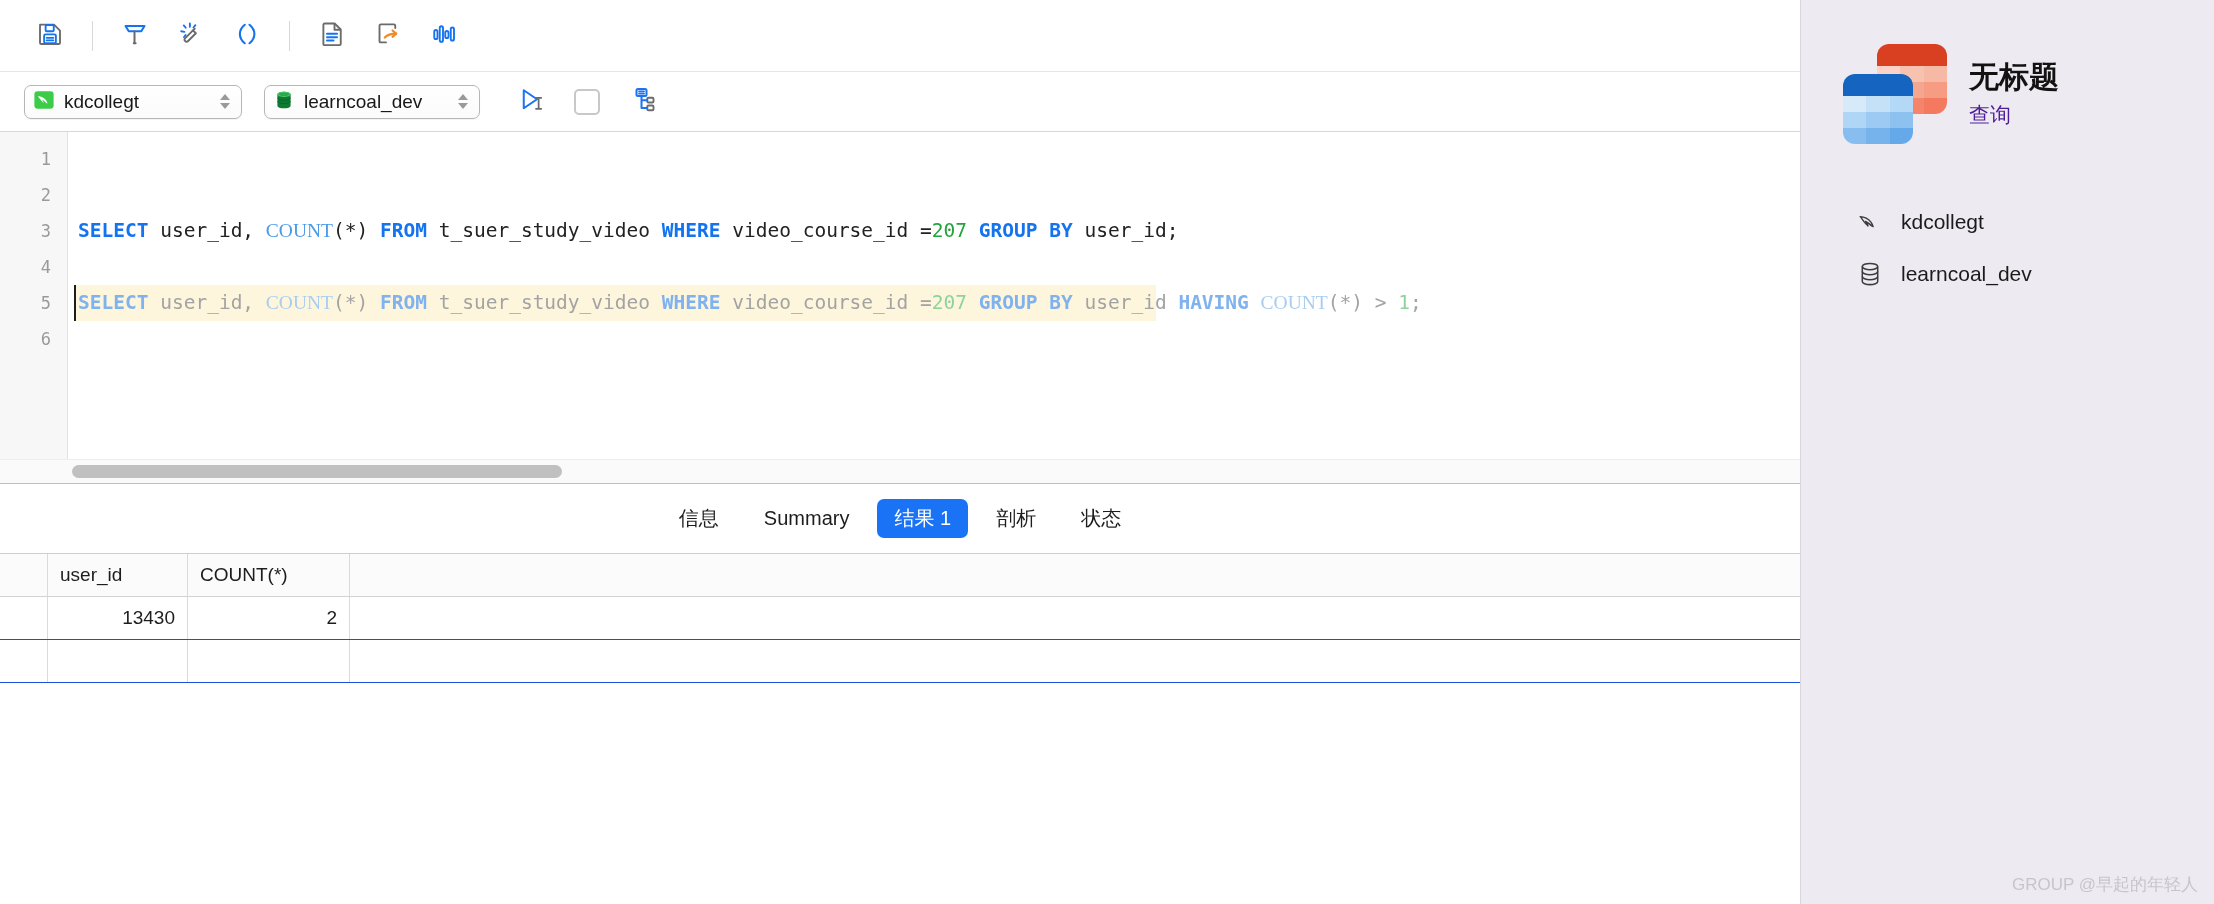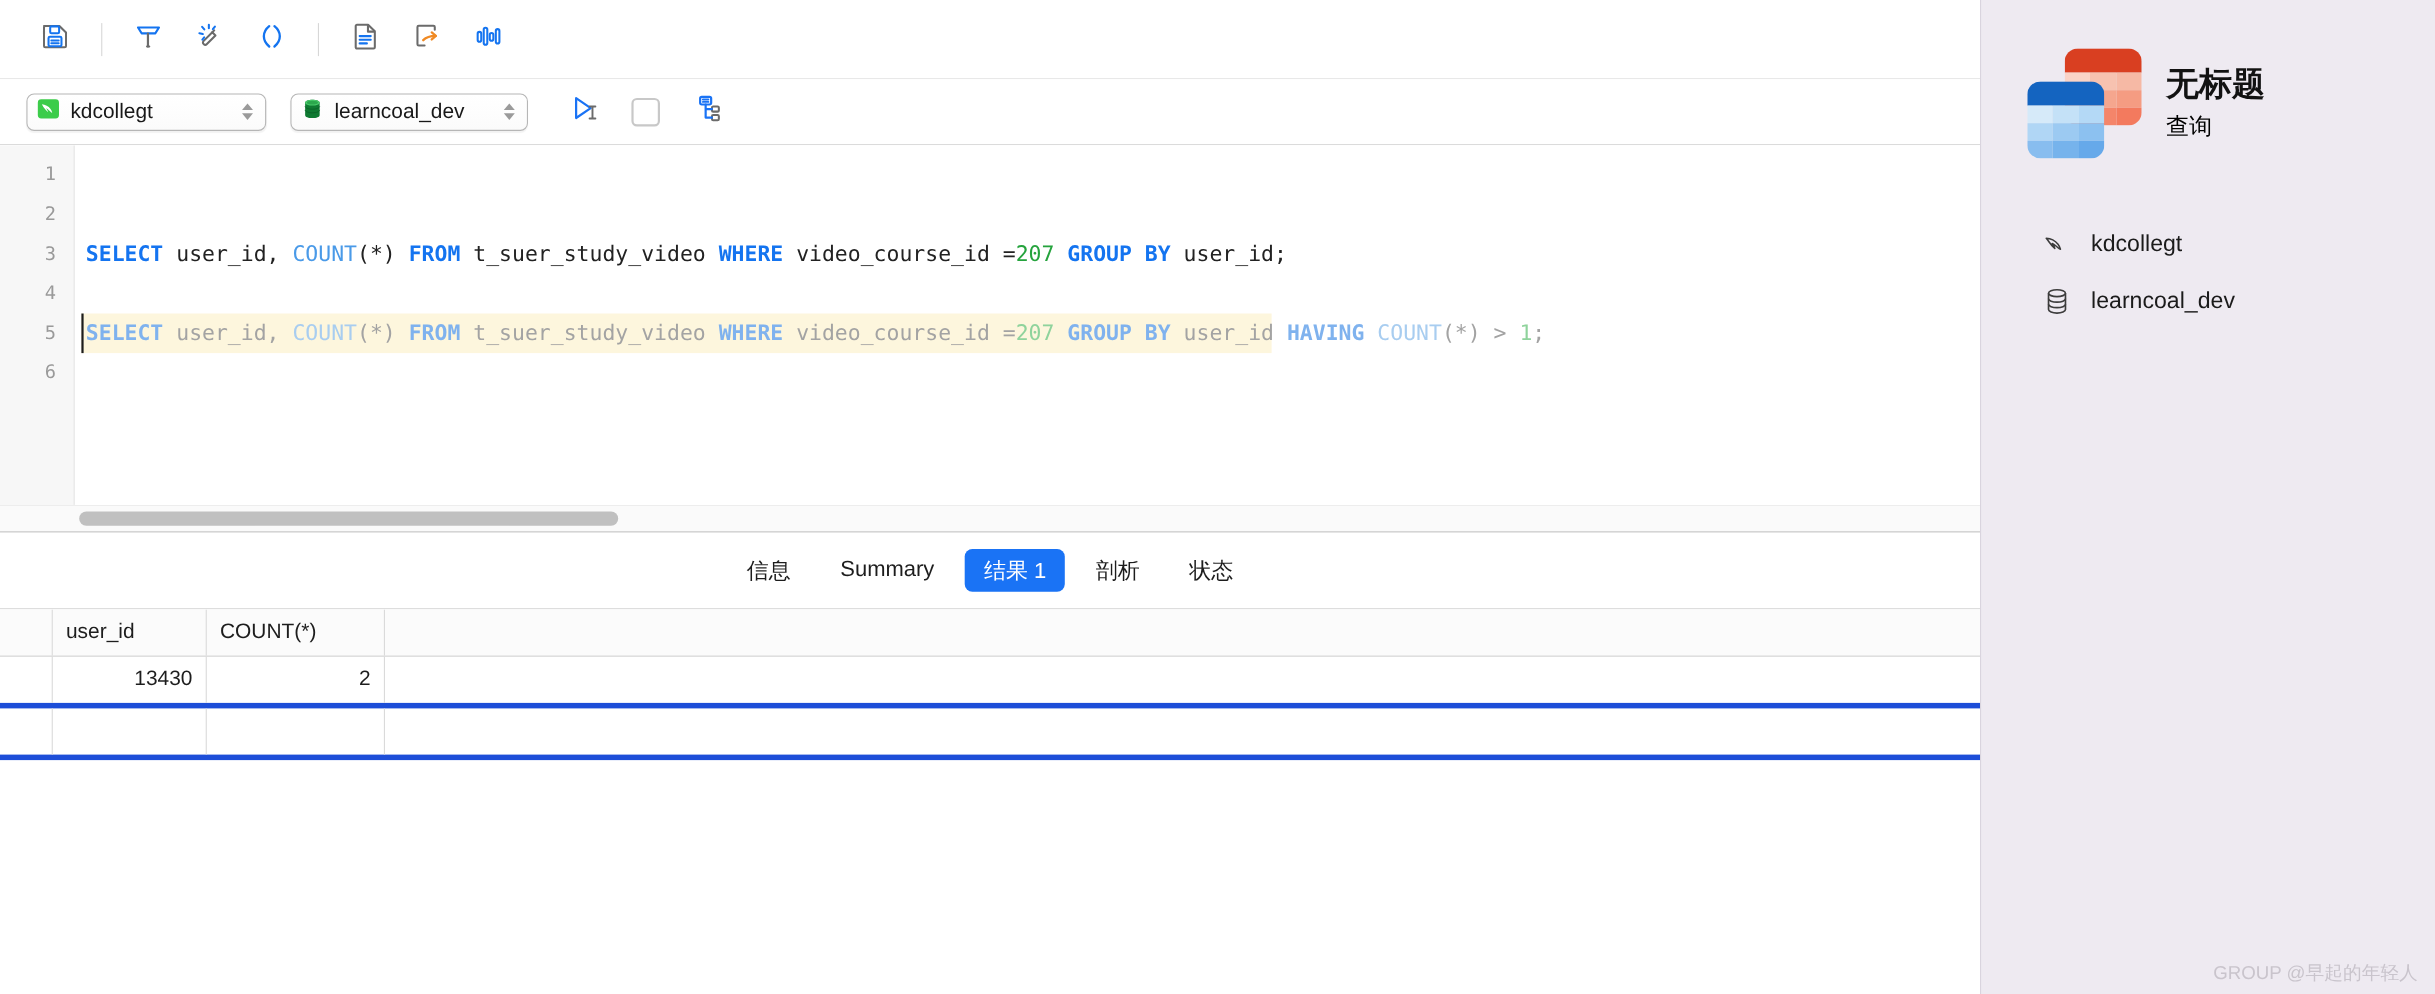--- a/index.html
+++ b/index.html
@@ -181,21 +181,21 @@
   }
   .code .line.hl {
     background: #fdf6dd;
     position: relative;
     width: 1082px;
     box-sizing: border-box;
     border-left: 2px solid #1d1d1d;
     padding-left: 2px;
   }
   .kw      { color: #1474f0; font-weight: bold; }
-  .fn      { color: #4a9ae8; }
+  .fn      { color: #4a9ae8; font-family: Liberation Serif, serif; }
   .num     { color: #25a33d; }
   .plain   { color: #222222; }
   .punct   { color: #222222; }
   
   .hl .kw    { color: #7fb2ee; font-weight: bold; }
   .hl .fn    { color: #a8cdf0; }
   .hl .num   { color: #8fd39c; }
   .hl .plain { color: #a3a3a3; }
   .hl .punct { color: #a3a3a3; }
 
@@ -254,21 +254,21 @@
     display: flex;
     height: 42px;
     min-height: 42px;
     background: #fbfbfb;
     border-bottom: 1px solid #d3d3d3;
   }
   .grid-row {
     display: flex;
     height: 42px;
     min-height: 42px;
-    border-bottom: 5px solid #1d4ed8;
+    border-bottom: 1px solid #1d4ed8;
   }
   .cell-rownum {
     width: 48px; min-width: 48px;
     border-right: 1px solid #dadada;
     box-sizing: border-box;
   }
   .cell {
     box-sizing: border-box;
     border-right: 1px solid #dadada;
     display: flex;
@@ -319,21 +319,21 @@
   .doc-icon .sheet.blue { left: 0;  bottom: 2px; }
   .sb-titles { margin-left: 22px; }
   .sb-title {
     font-size: 30px;
     font-weight: bold;
     color: #121212;
     line-height: 1.2;
   }
   .sb-sub {
     font-size: 21px;
-    color: #000000;
+    color: #4c1d95;
     margin-top: 6px;
   }
   .sb-list {
     margin-top: 56px;
     padding-left: 52px;
   }
   .sb-item {
     display: flex;
     align-items: center;
     height: 40px;

